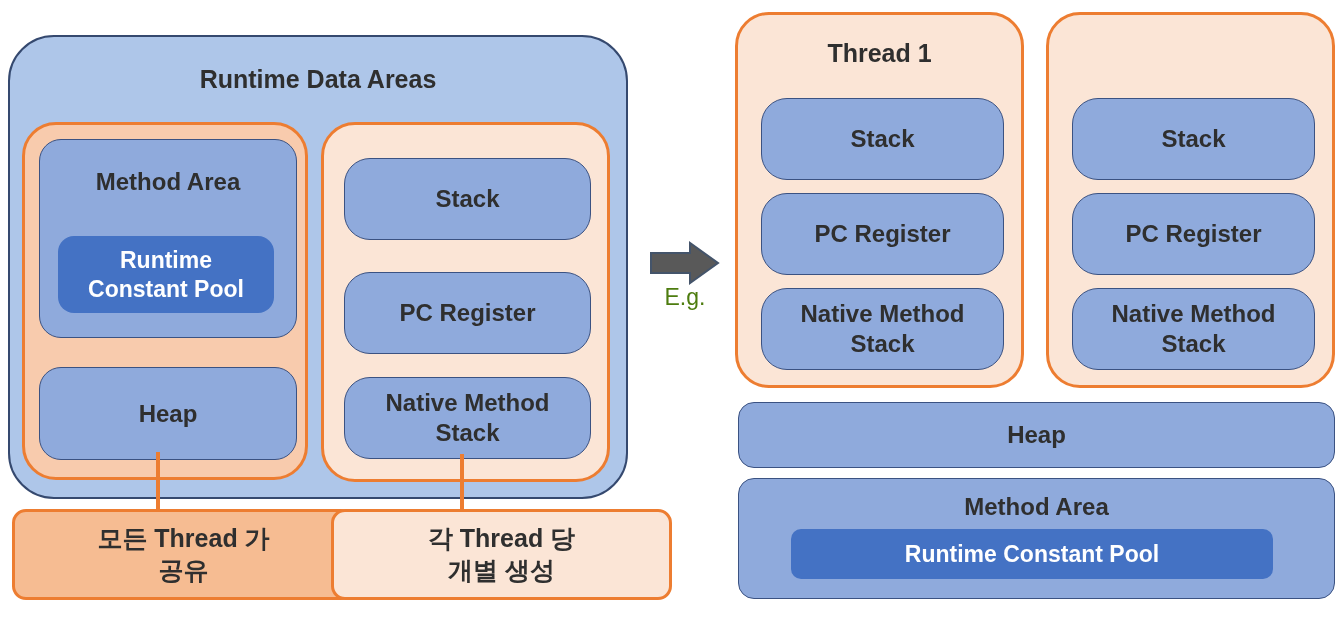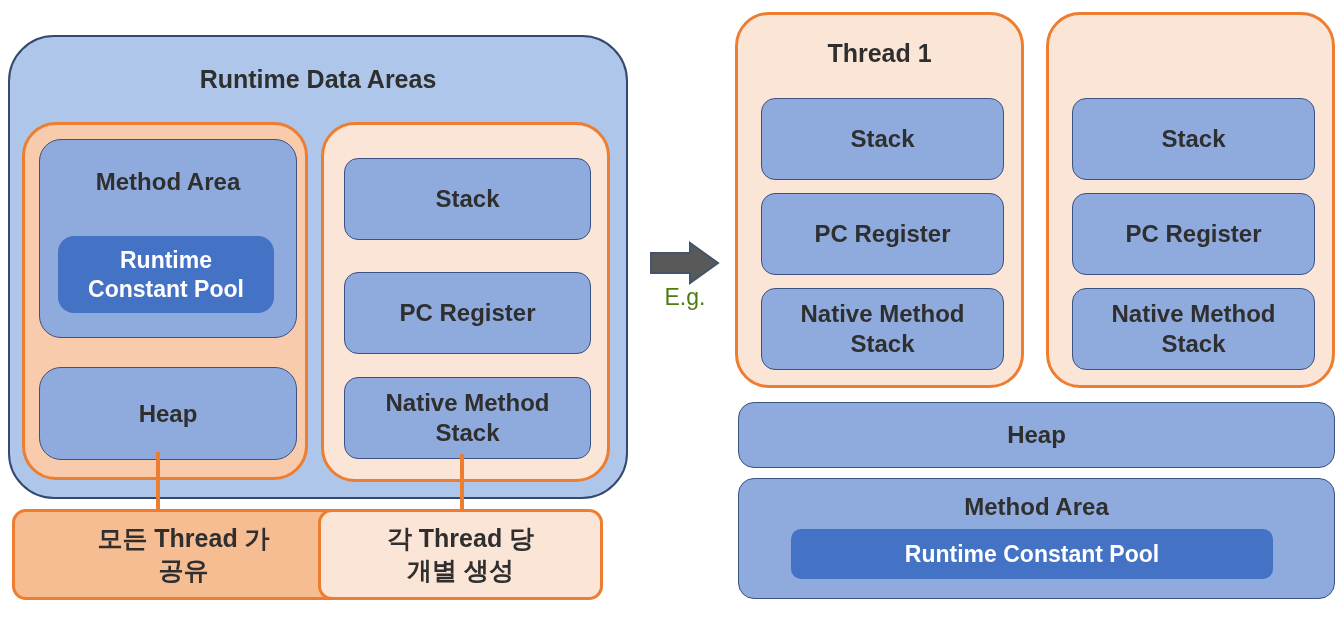--- a/index.html
+++ b/index.html
@@ -16,21 +16,21 @@
     font-family:"Liberation Sans","DejaVu Sans",sans-serif;
     color:var(--text-dark,#2F2F2F);
   }
   .abs{position:absolute; box-sizing:border-box;}
   .center{display:flex; align-items:center; justify-content:center; text-align:center;}
   .pre{white-space:pre-line; line-height:1.25;}
   .label{font-weight:bold; font-size:24px; color:var(--text-dark,#2F2F2F);}
   .bluebox{
     background:var(--box-blue,#8FAADC);
     border:1.6px solid var(--box-border,#3B5282);
-    border-radius:14px;
+    border-radius:26px;
   }
   .orange-frame{border:3.5px solid var(--orange,#ED7D31);}
   .outer{
     left:8px; top:12px; width:620px; height:464px;
     background:var(--outer-fill,#AEC6E9);
     border:2px solid var(--outer-border,#35496F);
     border-radius:46px;
     margin-top:23px;
   }
   .outer-title{
@@ -57,21 +57,21 @@
   .pt-pc{left:20px; top:147px; width:247px; height:82px;}
   .pt-nms{left:20px; top:252px; width:247px; height:82px;}
   .connector{width:4px; background:var(--orange,#ED7D31); z-index:3;}
   .connector-left{left:156px; top:452px; height:60px;}
   .connector-right{left:460px; top:454px; height:58px;}
   .callout{
     top:509px; height:91px; border-radius:14px; z-index:4;
     font-size:25px; font-weight:bold;
   }
   .callout-left{left:12px; width:343px; background:var(--peach-deep,#F6BC92);}
-  .callout-right{left:318px; width:285px; background:var(--peach-light,#FBE5D6);}
+  .callout-right{left:331px; width:341px; background:var(--peach-light,#FBE5D6);}
   .arrow-wrap{left:650px; top:241px; width:70px; height:44px;}
   .eg-label{left:646px; top:284px; width:78px; text-align:center; font-size:23px; color:#4d7c0f;}
   .thread-card{
     top:12px; width:289px; height:376px;
     background:var(--peach-light,#FBE5D6); border-radius:34px;
   }
   .thread-1{left:735px;}
   .thread-2{left:1046px;}
   .thread-title{left:0; top:24px; width:100%; text-align:center; font-size:25px; font-weight:bold;}
   .t-stack{left:23px; top:83px; width:243px; height:82px;}

